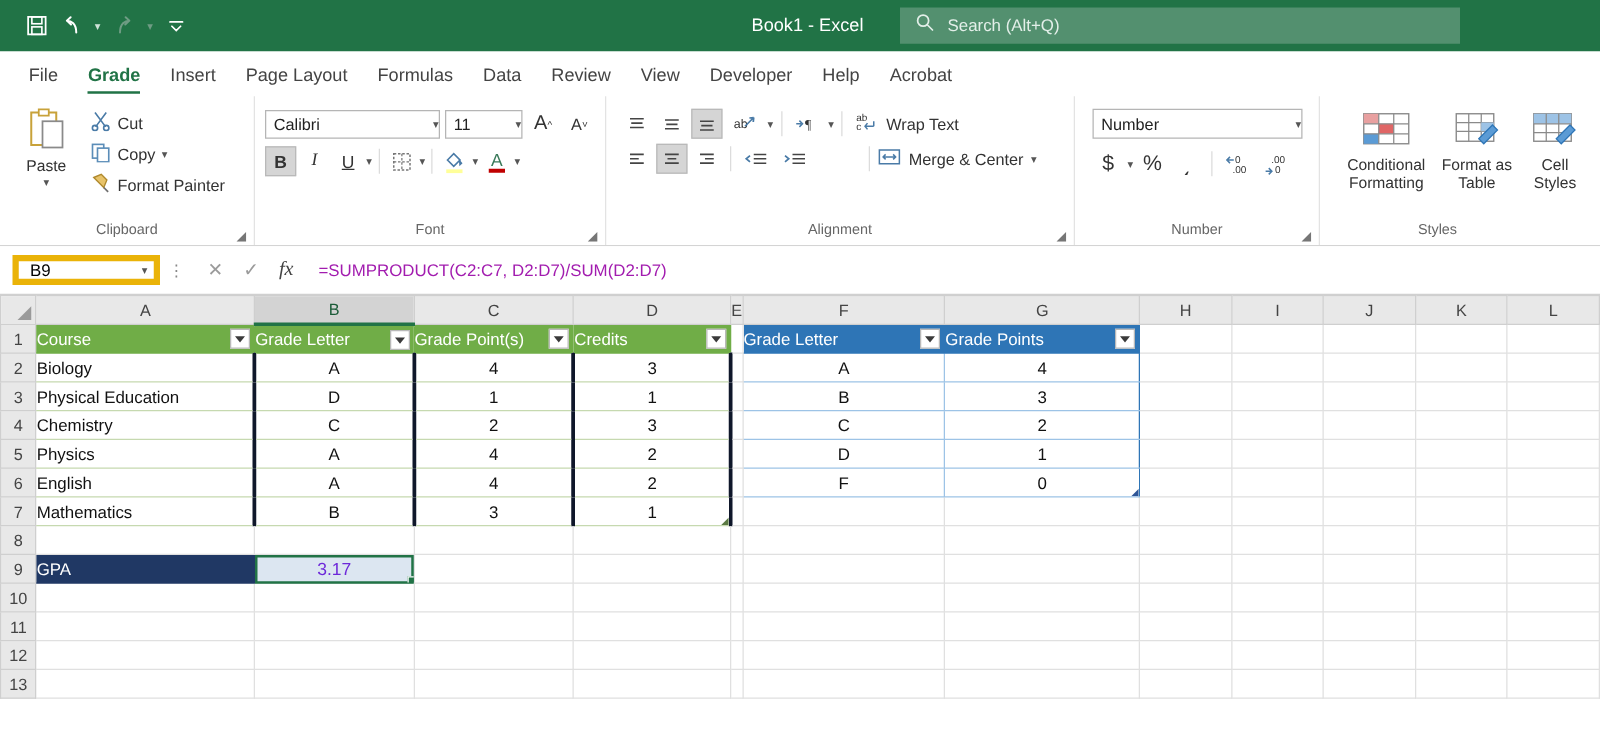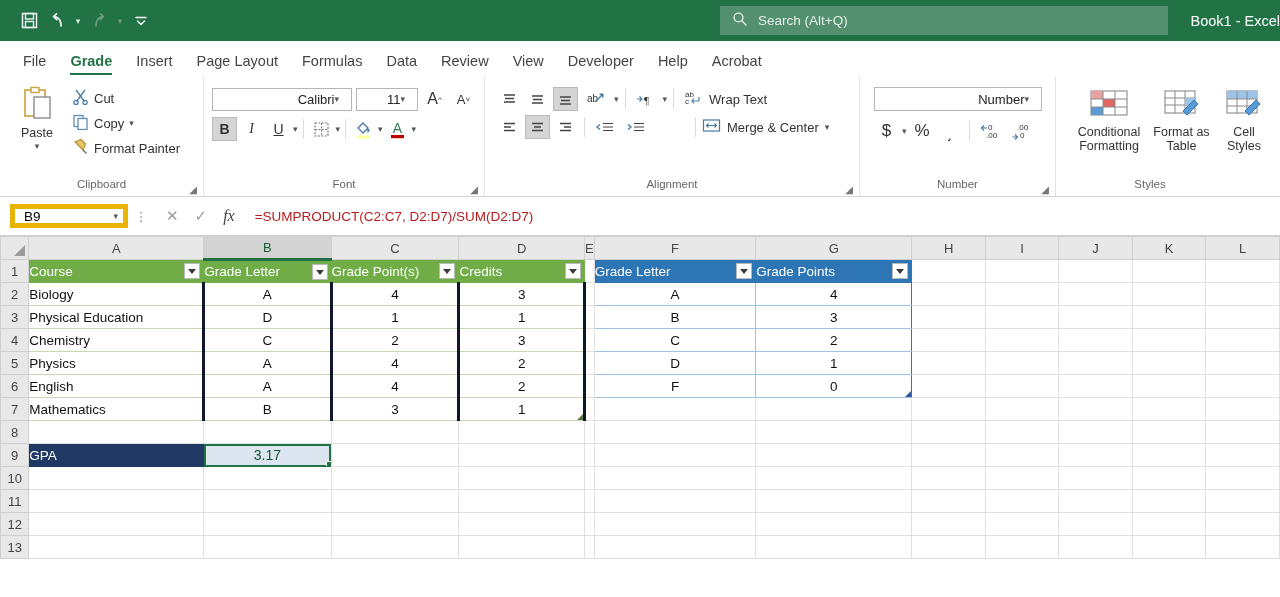--- a/index.html
+++ b/index.html
@@ -16,21 +16,21 @@
   }
   .qat { display: flex; align-items: center; gap: 2px; padding-left: 16px; }
   .qat-btn {
     width: 26px; height: 26px; display: flex; align-items: center;
     justify-content: center; color: #ffffff;
   }
   .qat-btn.dim { color: #6f9c84; }
   .qat-caret { font-size: 9px; color: #cfe3d8; width: 12px; text-align: center; }
   .qat-caret.dim { color: #6f9c84; }
   .title-text {
-    position: absolute; left: 0; right: 0; text-align: right;
+    position: absolute; left: 0; right: 0; text-align: center;
     color: #fff; font-size: 14.5px; pointer-events: none; padding-left: 12px;
   }
   .searchbox {
     position: absolute; left: 720px; top: 6px; width: 448px; height: 29px;
     background: #53906f; display: flex; align-items: center; padding-left: 12px;
     gap: 10px;
   }
   .searchbox .ph { color: #e3efe9; font-size: 13.5px; }
 
   
@@ -68,22 +68,22 @@
     width: 58px; display: flex; flex-direction: column; align-items: center;
     gap: 1px; font-size: 12.5px; color: #333; padding-top: 2px;
   }
   .big-btn .cap { font-size: 12.5px; line-height: 14px; text-align: center; }
   .small-row { display: flex; align-items: center; gap: 5px; height: 24px; font-size: 13px; color: #333; }
   .small-col { display: flex; flex-direction: column; gap: 1px; padding-top: 2px; }
   .caret { font-size: 9px; color: #555; }
 
   .inp {
     border: 1px solid #b5b5b5; background: #fff; height: 23px;
-    display: flex; align-items: center; padding: 0 12px 0 6px;
-    font-size: 13px; color: #222; justify-content: flex-end;
+    display: flex; align-items: center; padding: 0 0 0 6px;
+    font-size: 13px; color: #222; justify-content: space-between;
   }
   .tool {
     width: 25px; height: 24px; display: flex; align-items: center;
     justify-content: center; font-size: 14px; color: #333;
   }
   .tool.on { background: #d5d5d5; border: 1px solid #b9b9b9; }
   .sep { width: 1px; height: 20px; background: #dcdcdc; margin: 0 3px; }
 
   
   .fbar {
@@ -93,21 +93,21 @@
   .namebox {
     width: 118px; height: 24px; border: 5px solid #eab308; background: #fff;
     display: flex; align-items: center; justify-content: space-between;
     padding: 0 5px 0 9px; font-size: 13.5px; margin-left: 6px;
   }
   .fb-dots { width: 26px; text-align: center; color: #888; font-size: 13px; }
   .fb-icons { display: flex; align-items: center; gap: 16px; padding: 0 12px; color: #9b9b9b; font-size: 15px; }
   .fx { font-style: italic; font-family: "Liberation Serif", serif; color: #444; font-size: 16px; }
   .fb-input {
     flex: 1; height: 24px; display: flex; align-items: center;
-    font-size: 13.5px; color: #b91c1c; padding-left: 8px;
+    font-size: 13.5px; color: #a21caf; padding-left: 8px;
   }
 
   
   .gridwrap { position: relative; height: 336px; overflow: hidden; background: #fff; }
   table.grid { border-collapse: collapse; table-layout: fixed; }
   table.grid td, table.grid th { padding: 0; font-weight: normal; }
 
   .colhdr, .rowhdr {
     background: #e8e8e8; color: #444; font-size: 13px; text-align: center;
     border: 1px solid #cfcfcf; height: 23px;
@@ -148,21 +148,21 @@
   .t2-left { border-left: 1px solid #2E75B6; }
   .t2-right { border-right: 1px solid #2E75B6; }
   .bold { font-weight: bold; }
   .ctr { text-align: center; }
 
   .gpa-label {
     background: #203864; color: #fff; font-weight: bold; font-size: 13.5px;
     padding-left: 6px; border-right: 1px solid #203864; border-bottom: 1px solid #203864;
   }
   .gpa-val {
-    background: #dce6f1; color: #14532d; font-weight: bold; text-align: center;
+    background: #dce6f1; color: #6d28d9; font-weight: bold; text-align: center;
     font-size: 14px; outline: 2px solid #217346; outline-offset: -2px; position: relative;
   }
   .gpa-val::after {
     content: ""; position: absolute; right: -3px; bottom: -3px; width: 6px; height: 6px;
     background: #217346; border: 1px solid #fff;
   }
   .t-corner-handle { position: relative; }
   .t-corner-handle::after {
     content: ""; position: absolute; right: 0px; bottom: 0px; width: 0; height: 0;
     border-left: 6px solid transparent; border-bottom: 6px solid #2f5597;

